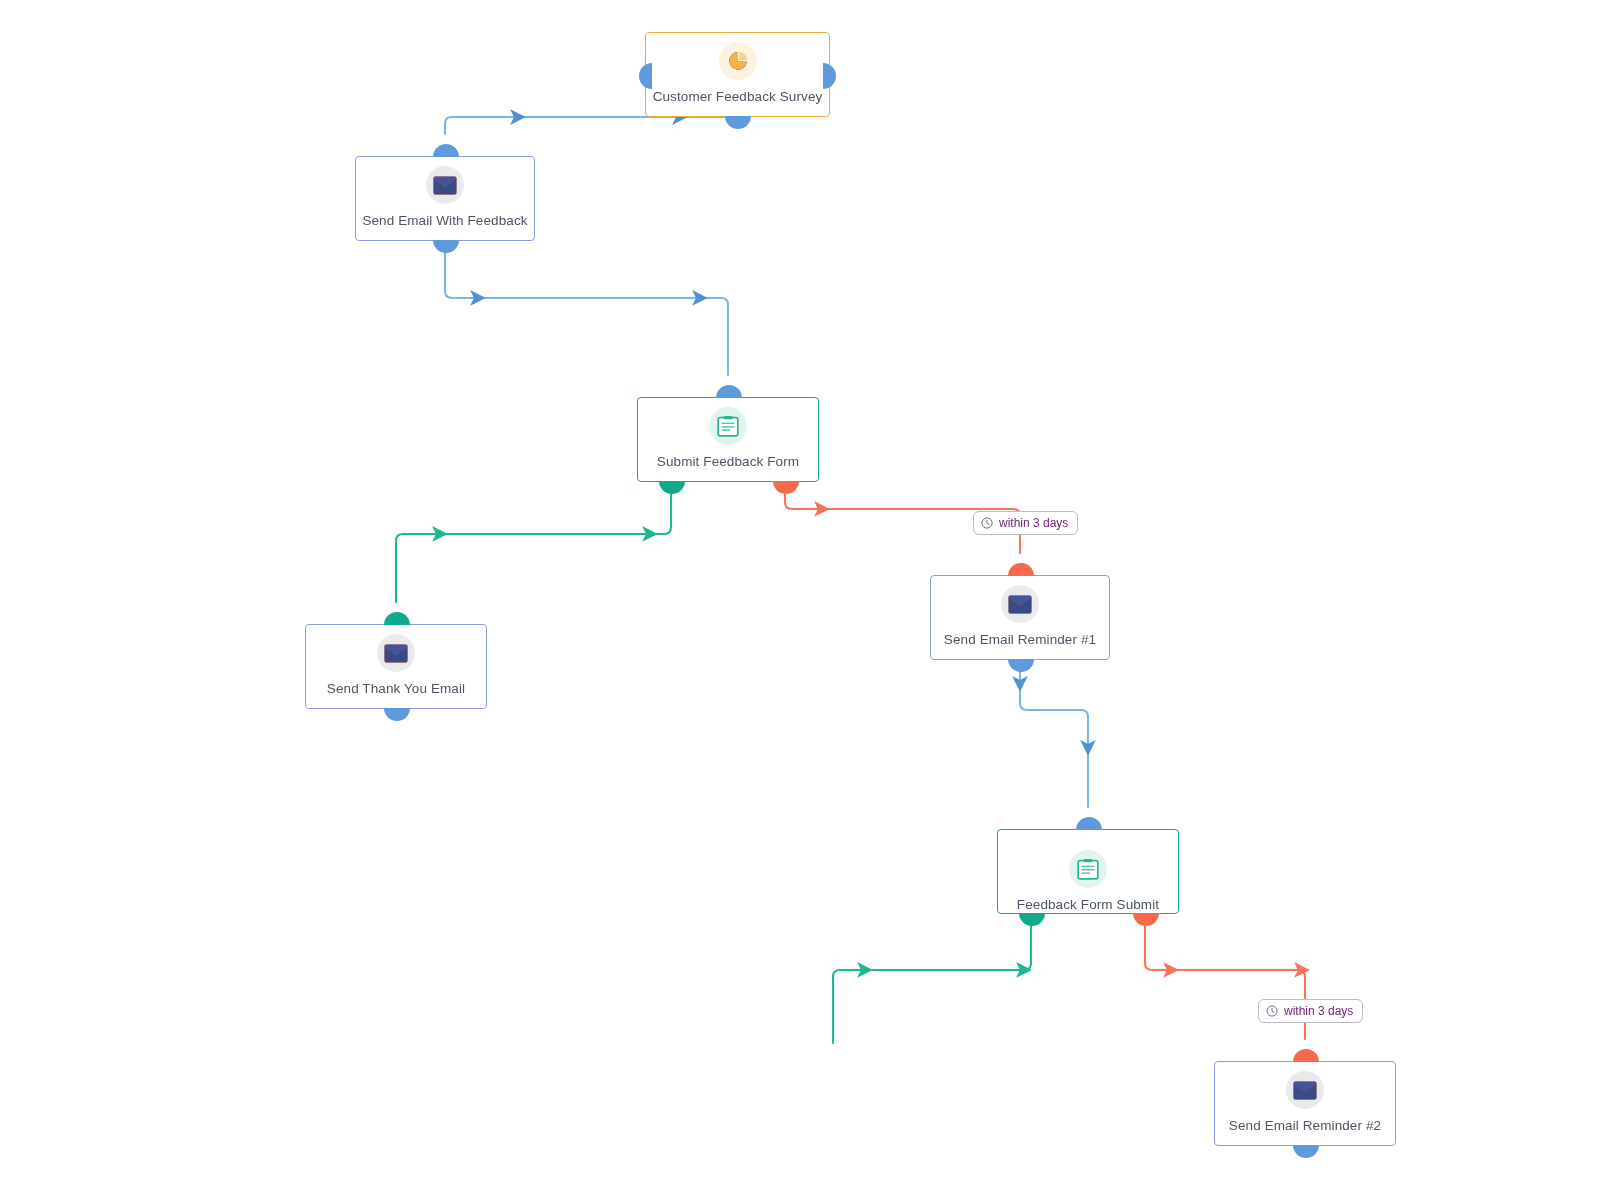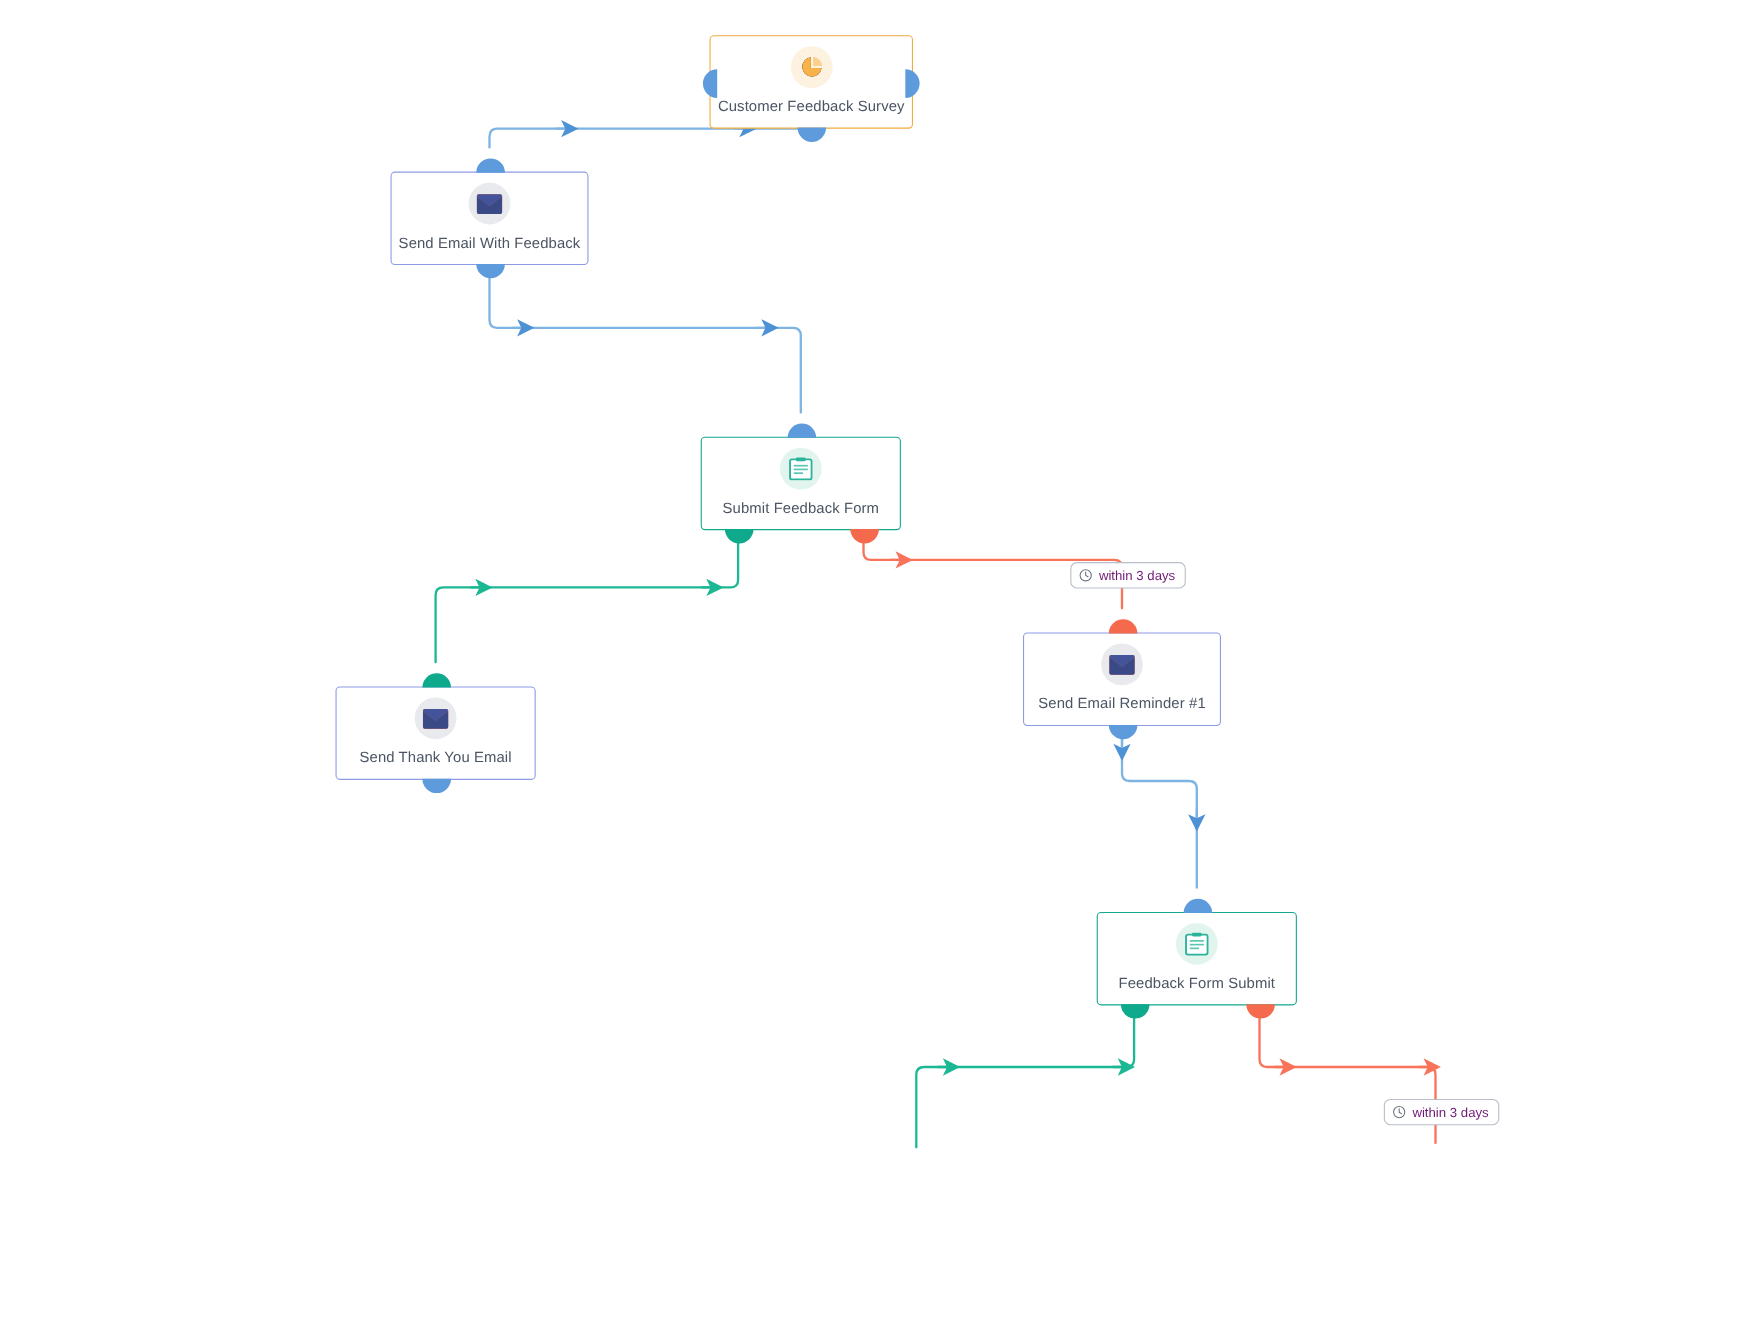--- a/index.html
+++ b/index.html
@@ -241,37 +241,49 @@
         <rect x="0.5" y="0.5" width="23" height="18" rx="1.8" fill="#f05a3c"></rect>
         <path d="M0.5 2.3 L0.5 16.7 A1.8 1.8 0 0 0 2.3 18.5 L21.7 18.5 A1.8 1.8 0 0 0 23.5 16.7 L23.5 2.3 L12 11.2 Z" fill="#3a4a86"></path>
         <path d="M0.5 2.3 A1.8 1.8 0 0 1 2.3 0.5 L21.7 0.5 A1.8 1.8 0 0 1 23.5 2.3 L12 11.4 Z" fill="#44549a"></path>
       </svg>
     </span>
     <span class="node-label">Send Email Reminder #1</span>
     <span class="handle top c-red" style="left:77px; top:-13px;"></span>
     <span class="handle bottom c-blue" style="left:77px; bottom:-13px;"></span>
   </div>
 
-  <div class="node accent-teal" style="left:997px; top:809px; width:182px; height:85px;">
+  <div class="node accent-teal" style="left:997px; top:809px; width:182px; height:85px;justify-content:flex-end;">
     <span class="node-icon-wrap bg-mint">
       <svg width="22" height="22" viewBox="0 0 22 22">
         <rect x="1.2" y="2.6" width="19.6" height="18.2" rx="1.8" fill="#ffffff" stroke="#2bb39a" stroke-width="1.7"></rect>
         <rect x="6.6" y="0.9" width="8.8" height="3.4" rx="1.2" fill="#2bb39a"></rect>
         <rect x="4.6" y="7.6" width="12.8" height="1.5" fill="#58c6b0"></rect>
         <rect x="4.6" y="11.0" width="12.8" height="1.5" fill="#58c6b0"></rect>
         <rect x="4.6" y="14.4" width="8.4" height="1.5" fill="#58c6b0"></rect>
       </svg>
     </span>
     <span class="node-label">Feedback Form Submit</span>
     <span class="handle top c-blue" style="left:78px; top:-13px;"></span>
     <span class="handle bottom c-green" style="left:21px; bottom:-13px;"></span>
     <span class="handle bottom c-red" style="left:135px; bottom:-13px;"></span>
   </div>
 
 
+  <div class="node accent-indigo" style="left:1214px; top:1041px; width:182px; height:85px;">
+    <span class="node-icon-wrap">
+      <svg width="24" height="19" viewBox="0 0 24 19">
+        <rect x="0.5" y="0.5" width="23" height="18" rx="1.8" fill="#f05a3c"></rect>
+        <path d="M0.5 2.3 L0.5 16.7 A1.8 1.8 0 0 0 2.3 18.5 L21.7 18.5 A1.8 1.8 0 0 0 23.5 16.7 L23.5 2.3 L12 11.2 Z" fill="#3a4a86"></path>
+        <path d="M0.5 2.3 A1.8 1.8 0 0 1 2.3 0.5 L21.7 0.5 A1.8 1.8 0 0 1 23.5 2.3 L12 11.4 Z" fill="#44549a"></path>
+      </svg>
+    </span>
+    <span class="node-label">Send Email Reminder #2</span>
+    <span class="handle top c-red" style="left:78px; top:-13px;"></span>
+    <span class="handle bottom c-blue" style="left:78px; bottom:-13px;"></span>
+  </div>
 
   <div class="badge" style="left:973px; top:511px;">
     <span>
       <svg width="12" height="12" viewBox="0 0 12 12">
         <circle cx="6" cy="6" r="5.1" fill="none" stroke="#6b7280" stroke-width="1"></circle>
         <path d="M6 3.1 L6 6.2 L8.1 7.4" fill="none" stroke="#6b7280" stroke-width="1" stroke-linecap="round"></path>
       </svg>
     </span>
     <span>within 3 days</span>
   </div>

